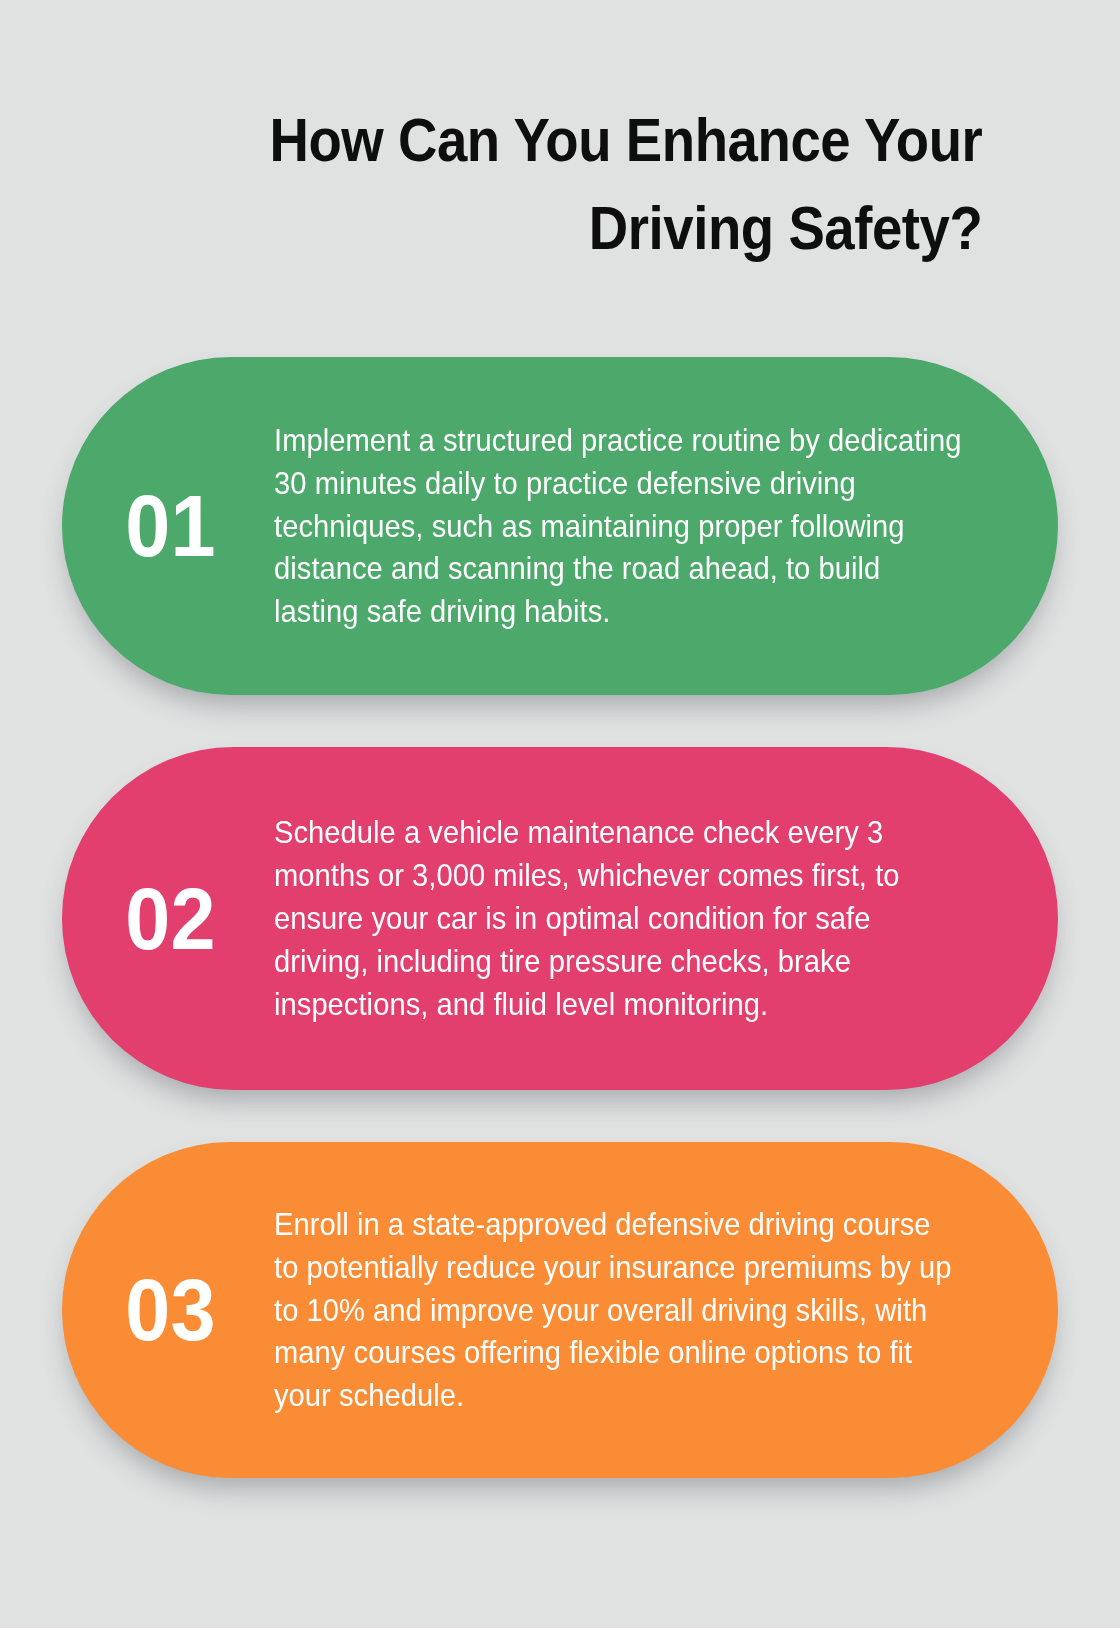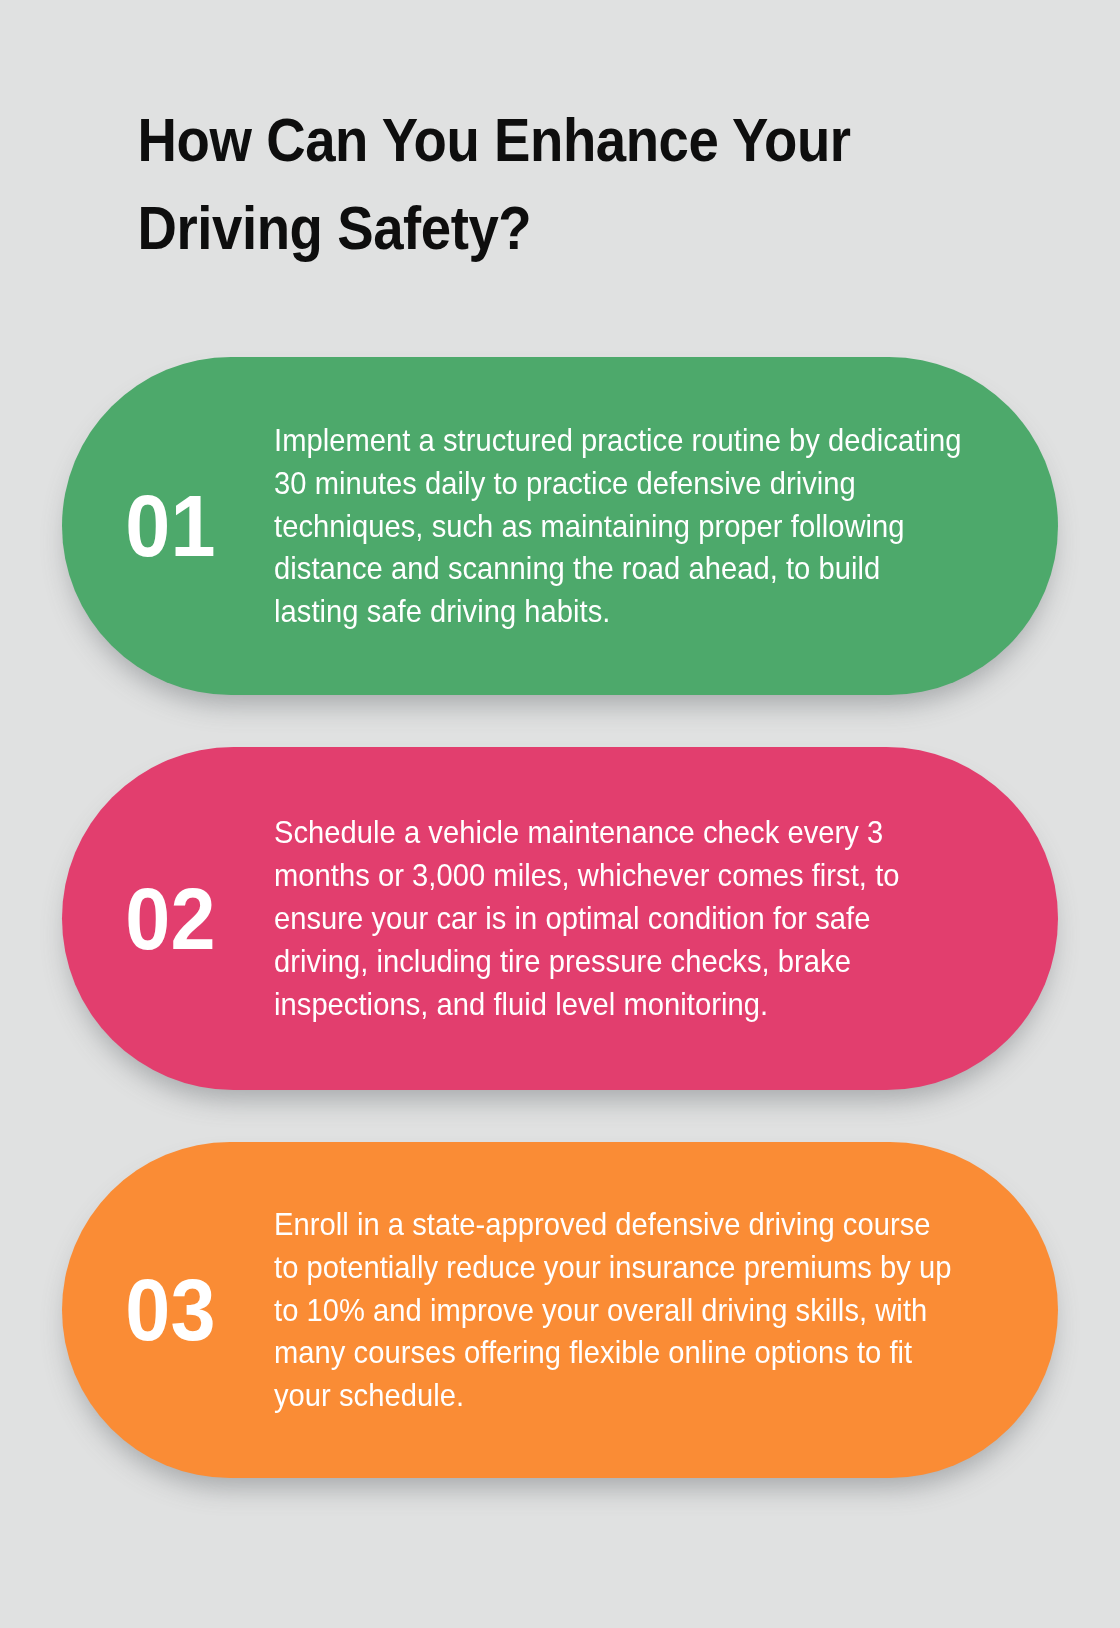--- a/index.html
+++ b/index.html
@@ -23,21 +23,21 @@
     box-sizing: border-box;
     overflow: hidden;
   }
 
   
   .title-block {
     position: absolute;
     top: 96px;
     left: 80px;
     width: 960px;
-    text-align: left;
+    text-align: right;
   }
   .poster-title {
     margin: 0;
     font-family: "Liberation Sans Narrow", "Liberation Sans", sans-serif;
     font-size: 62px;
     line-height: 1.42;
     font-weight: bold;
     letter-spacing: -0.5px;
     color: #0e0e0e;
     transform: scaleX(0.88);

